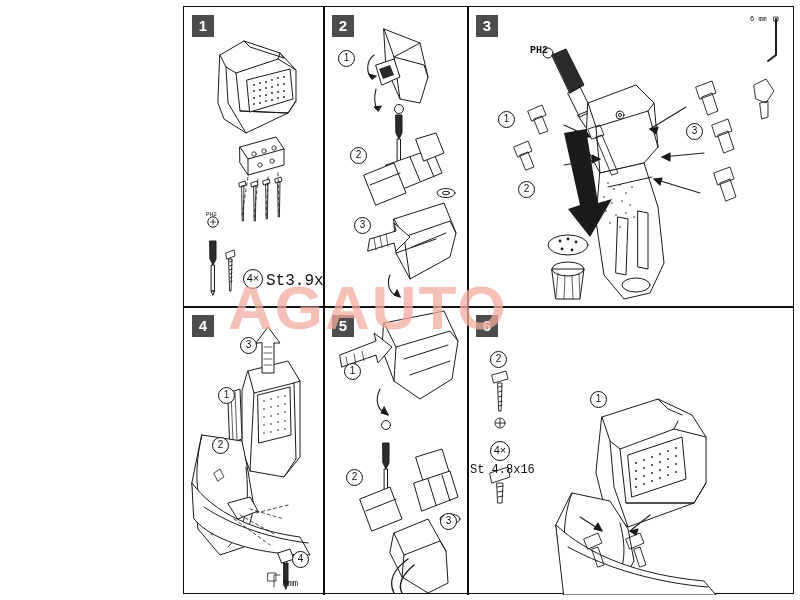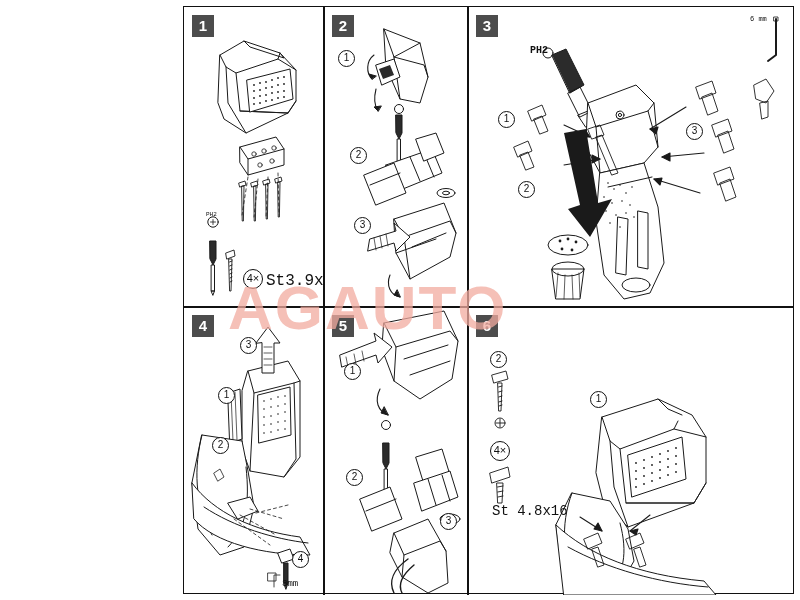--- a/index.html
+++ b/index.html
@@ -579,20 +579,20 @@
               <path d="M134 224 L126 222 L130 216 Z" fill="#1a1a1a"></path>
             <path d="M182 208 L162 224"></path>
               <path d="M162 224 L170 222 L168 228 Z" fill="#1a1a1a"></path>
           </g>
         </g>
       </svg>
 
       <div class="circ" style="left:22px; top:44px;">2</div>
       <div class="circ" style="left:122px; top:84px;">1</div>
       <div class="circ" style="left:22px; top:134px; width:18px; height:18px; line-height:16px; font-size:11px;">4×</div>
-      <div class="lbl" style="left:24px; top:156px; font-size:14px;margin-top:40px;">St 4.8x16</div>
+      <div class="lbl" style="left:2px; top:156px; font-size:12px;">St 4.8x16</div>
     </div>
 
   </div>
 
   <div class="wm">AGAUTO</div>
 
 </div>
 
 </body></html>

